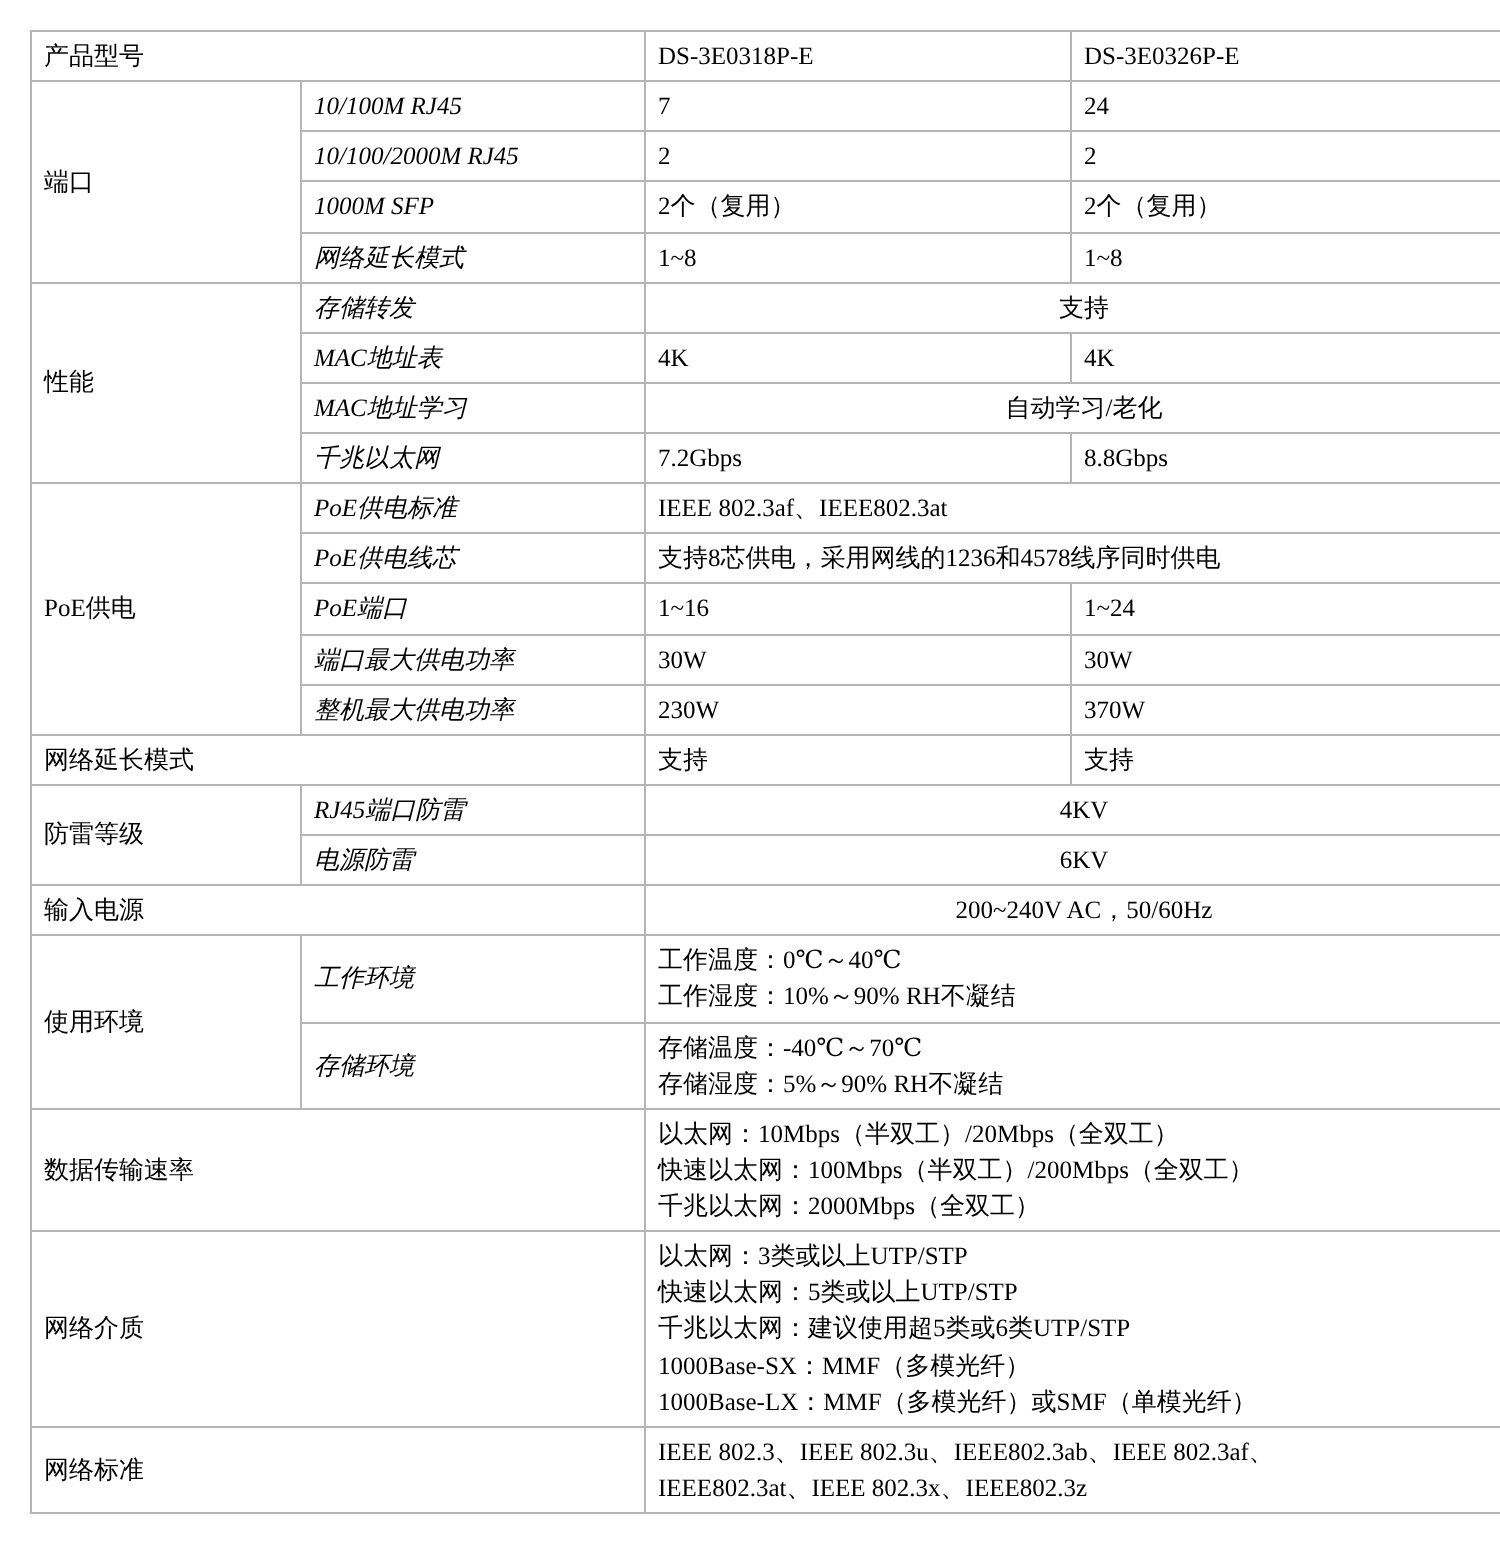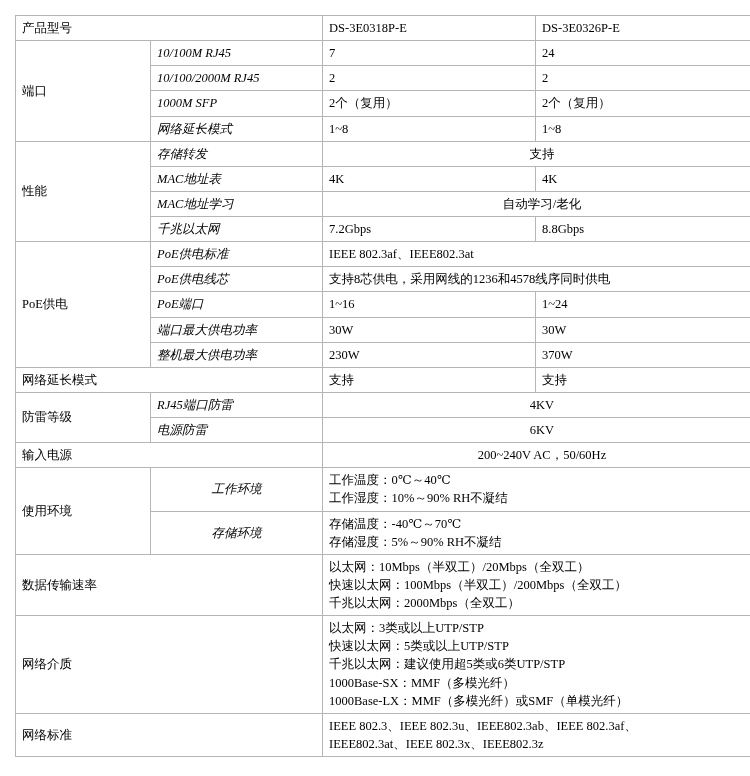--- a/index.html
+++ b/index.html
@@ -37,21 +37,21 @@
     font-style: italic;
   }
   td.val {
     padding-left: 8px;
   }
   td.center {
     text-align: center;
     padding-left: 6px;
   }
   td.sub-center {
-    text-align: center;
+    text-align: left;
   }
   .multiline {
     white-space: pre-line;
   }
   col.c-cat { width: 135px; }
   col.c-sub { width: 172px; }
   col.c-v1  { width: 213px; }
   col.c-v2  { width: 226px; }
 </style>
 </head>

